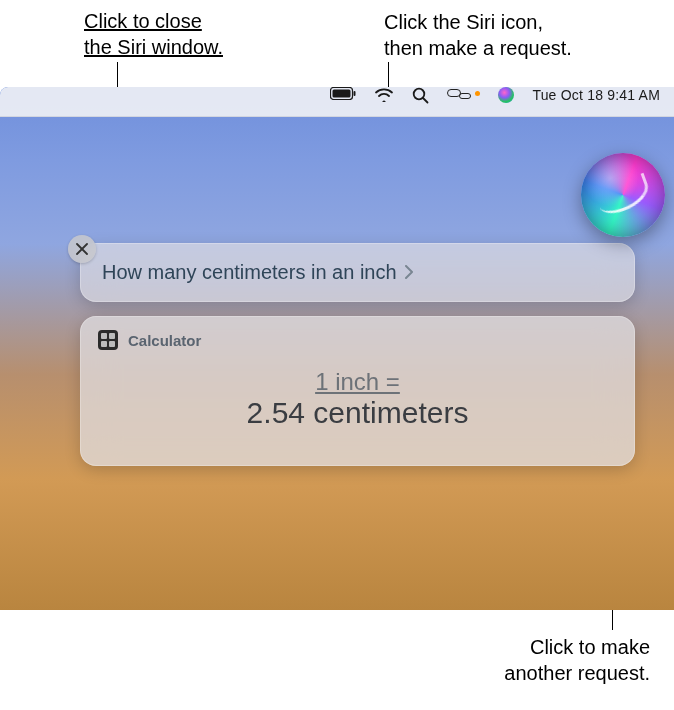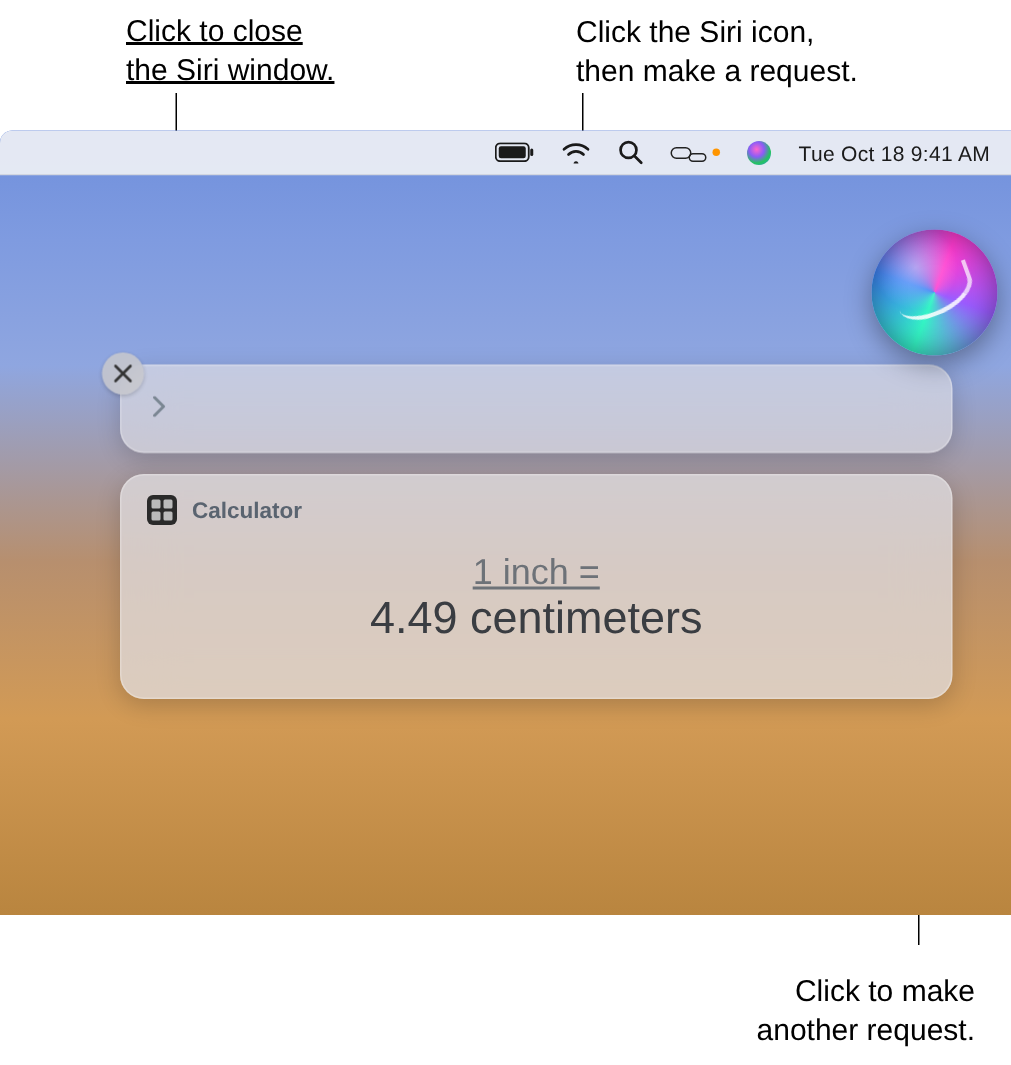--- a/index.html
+++ b/index.html
@@ -14,21 +14,21 @@
 
     
     .callout {
       position: absolute;
       font-size: 20px;
       line-height: 1.3;
       color: #000;
     }
     .callout-top-left { top: 8px; left: 84px; width: 220px; text-decoration: underline; }
     .callout-top-right { top: 9px; left: 384px; width: 280px; }
-    .callout-bottom { left: 380px; top: 648px; width: 270px; text-align: right; }
+    .callout-bottom { left: 380px; top: 634px; width: 270px; text-align: right; }
 
     .lead-line {
       position: absolute;
       background: #000;
       width: 1px;
     }
     .lead-close { left: 117px; top: 62px; height: 186px; }
     .lead-menubar-siri { left: 388px; top: 62px; height: 27px; }
     .lead-orb { left: 612px; top: 230px; height: 400px; }
 
@@ -51,21 +51,21 @@
     }
 
     
     .menubar {
       position: absolute;
       top: 0; left: 0; right: 0;
       height: 30px;
       background: rgba(238,240,244,0.92);
       border-bottom: 1px solid rgba(0,0,0,0.08);
       display: flex;
-      align-items: center;
+      align-items: flex-start;
       justify-content: flex-end;
       padding: 0 14px 0 0;
       gap: 18px;
       font-size: 14px;
       color: #1a1a1a;
       border-top-left-radius: 8px;
     }
     .mb-icon { display: flex; align-items: center; justify-content: center; }
     .mb-date { font-weight: 400; letter-spacing: 0.2px; }
     .siri-mini {
@@ -225,39 +225,40 @@
       <svg width="12" height="12" viewBox="0 0 12 12">
         <line x1="1" y1="1" x2="11" y2="11" stroke="#333" stroke-width="1.8" stroke-linecap="round"></line>
         <line x1="11" y1="1" x2="1" y2="11" stroke="#333" stroke-width="1.8" stroke-linecap="round"></line>
       </svg>
     </div>
 
     <div class="siri-orb"></div>
 
     <div class="card">
       <div class="query-row">
+        <span>How many centimeters in an inch</span>
         <span class="chev">
           <svg width="9" height="14" viewBox="0 0 9 14">
             <polyline points="1,1 7,7 1,13" fill="none" stroke="#7a8692" stroke-width="2" stroke-linecap="round" stroke-linejoin="round"></polyline>
           </svg>
         </span>
       </div>
     </div>
 
     <div class="result-card">
       <div class="result-header">
         <span class="calc-icon">
           <span></span>
             <span></span>
             <span></span>
             <span></span>
         </span>
         <span>Calculator</span>
       </div>
       <div class="result-body">
         <div class="result-line1">1 inch =</div>
-        <div class="result-line2">4.49 centimeters</div>
+        <div class="result-line2">2.54 centimeters</div>
       </div>
     </div>
 
   </div>
 
 </div>
 
 </body></html>

